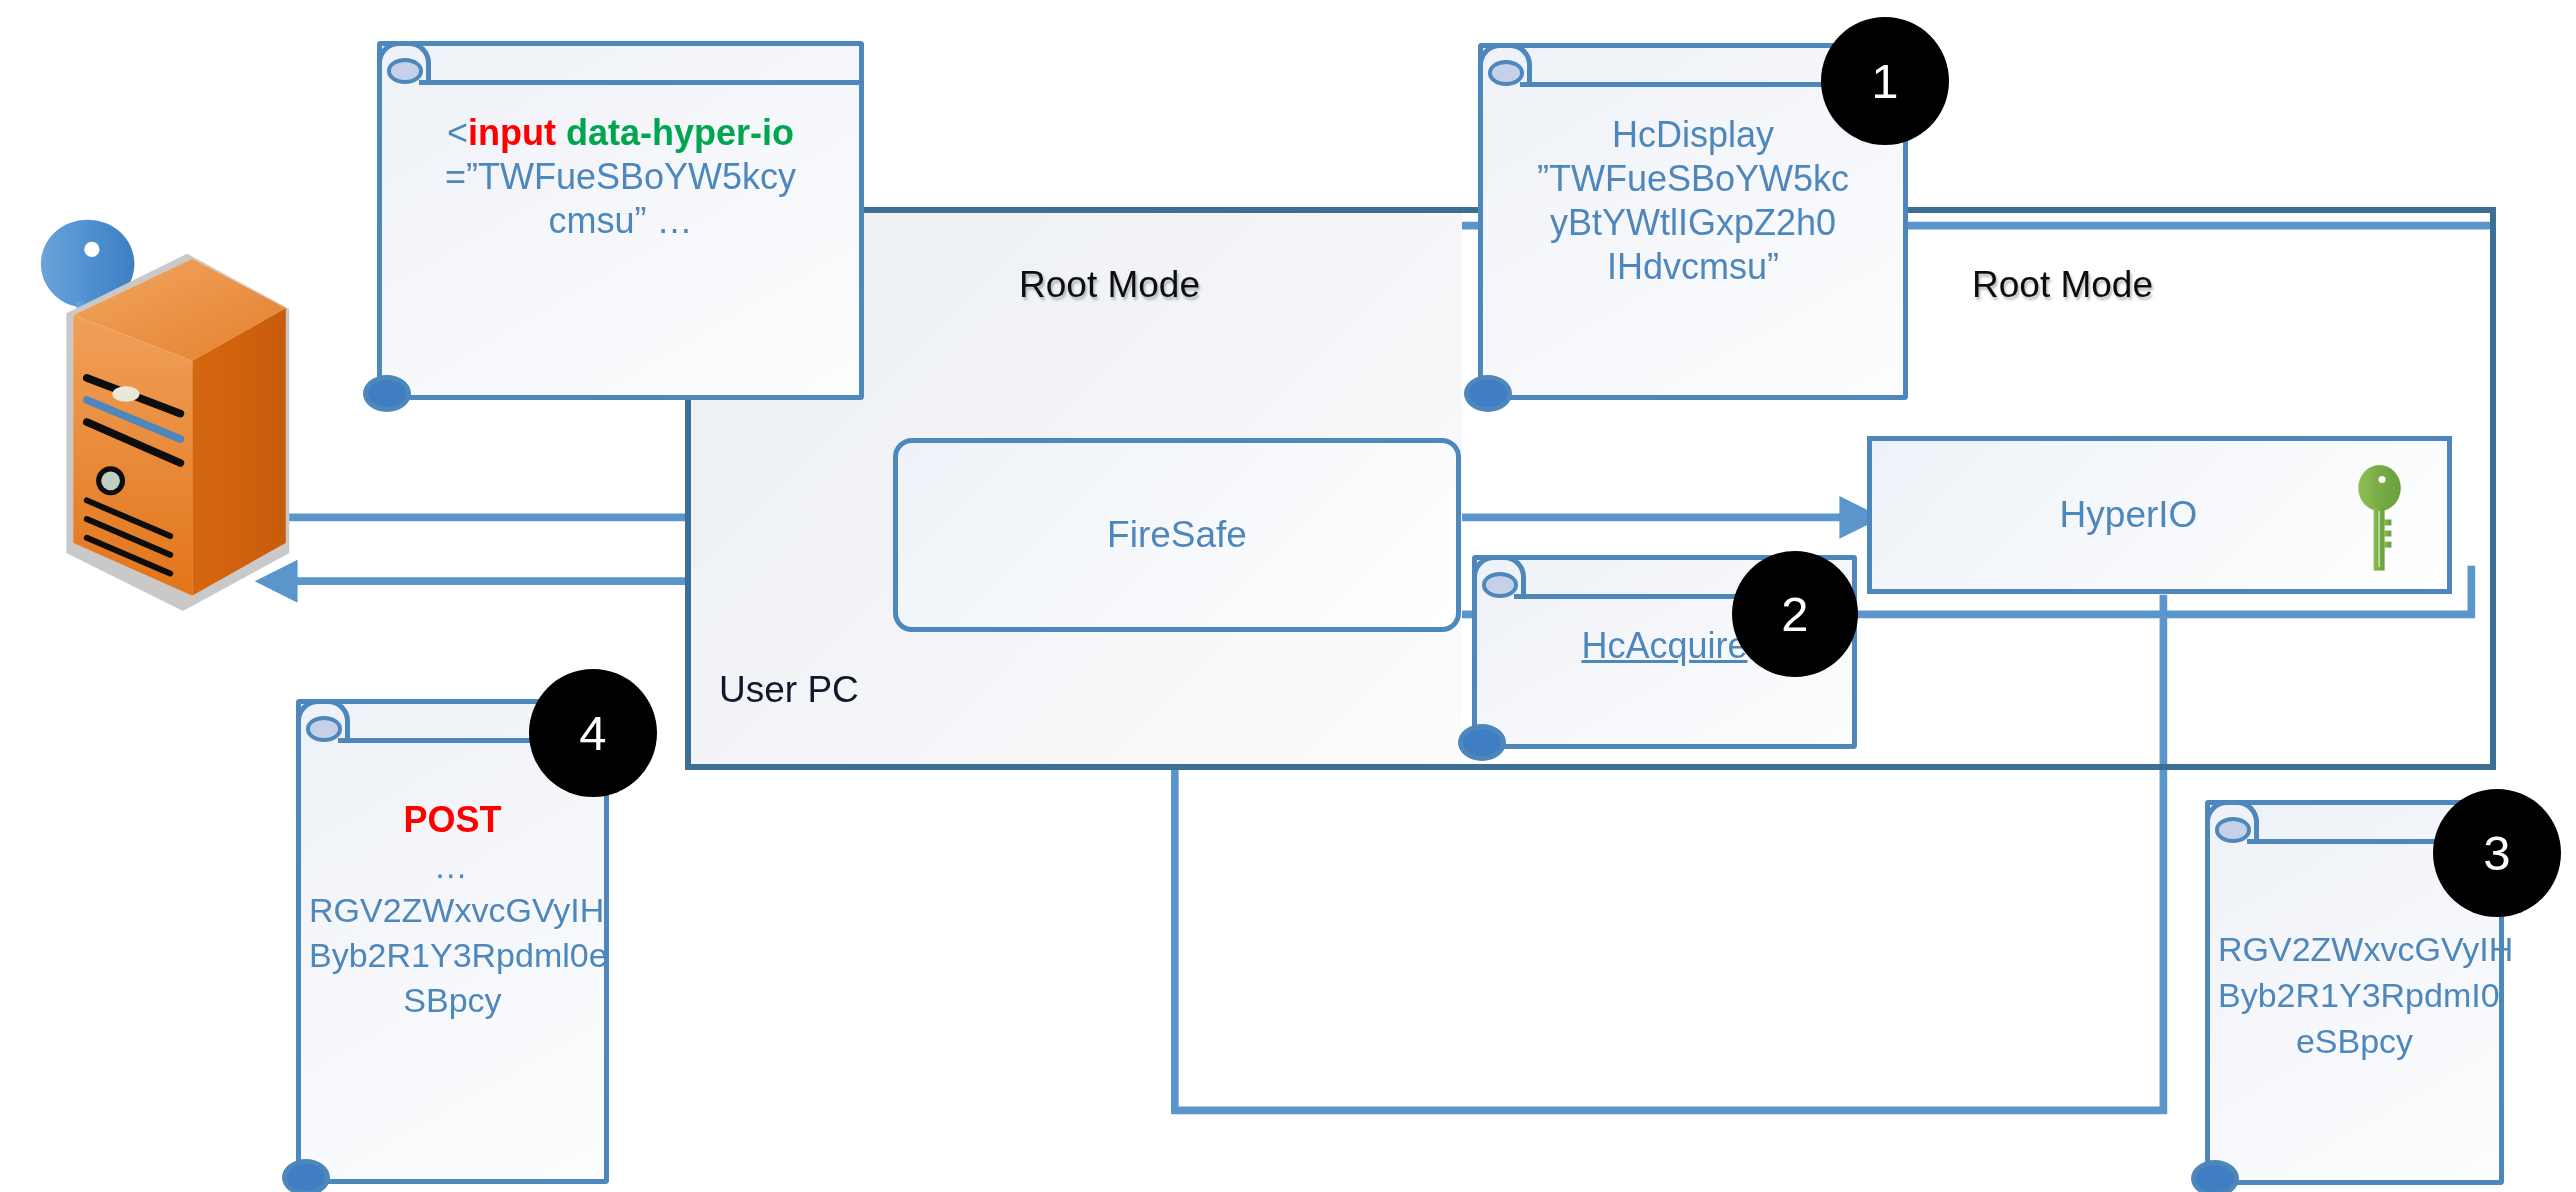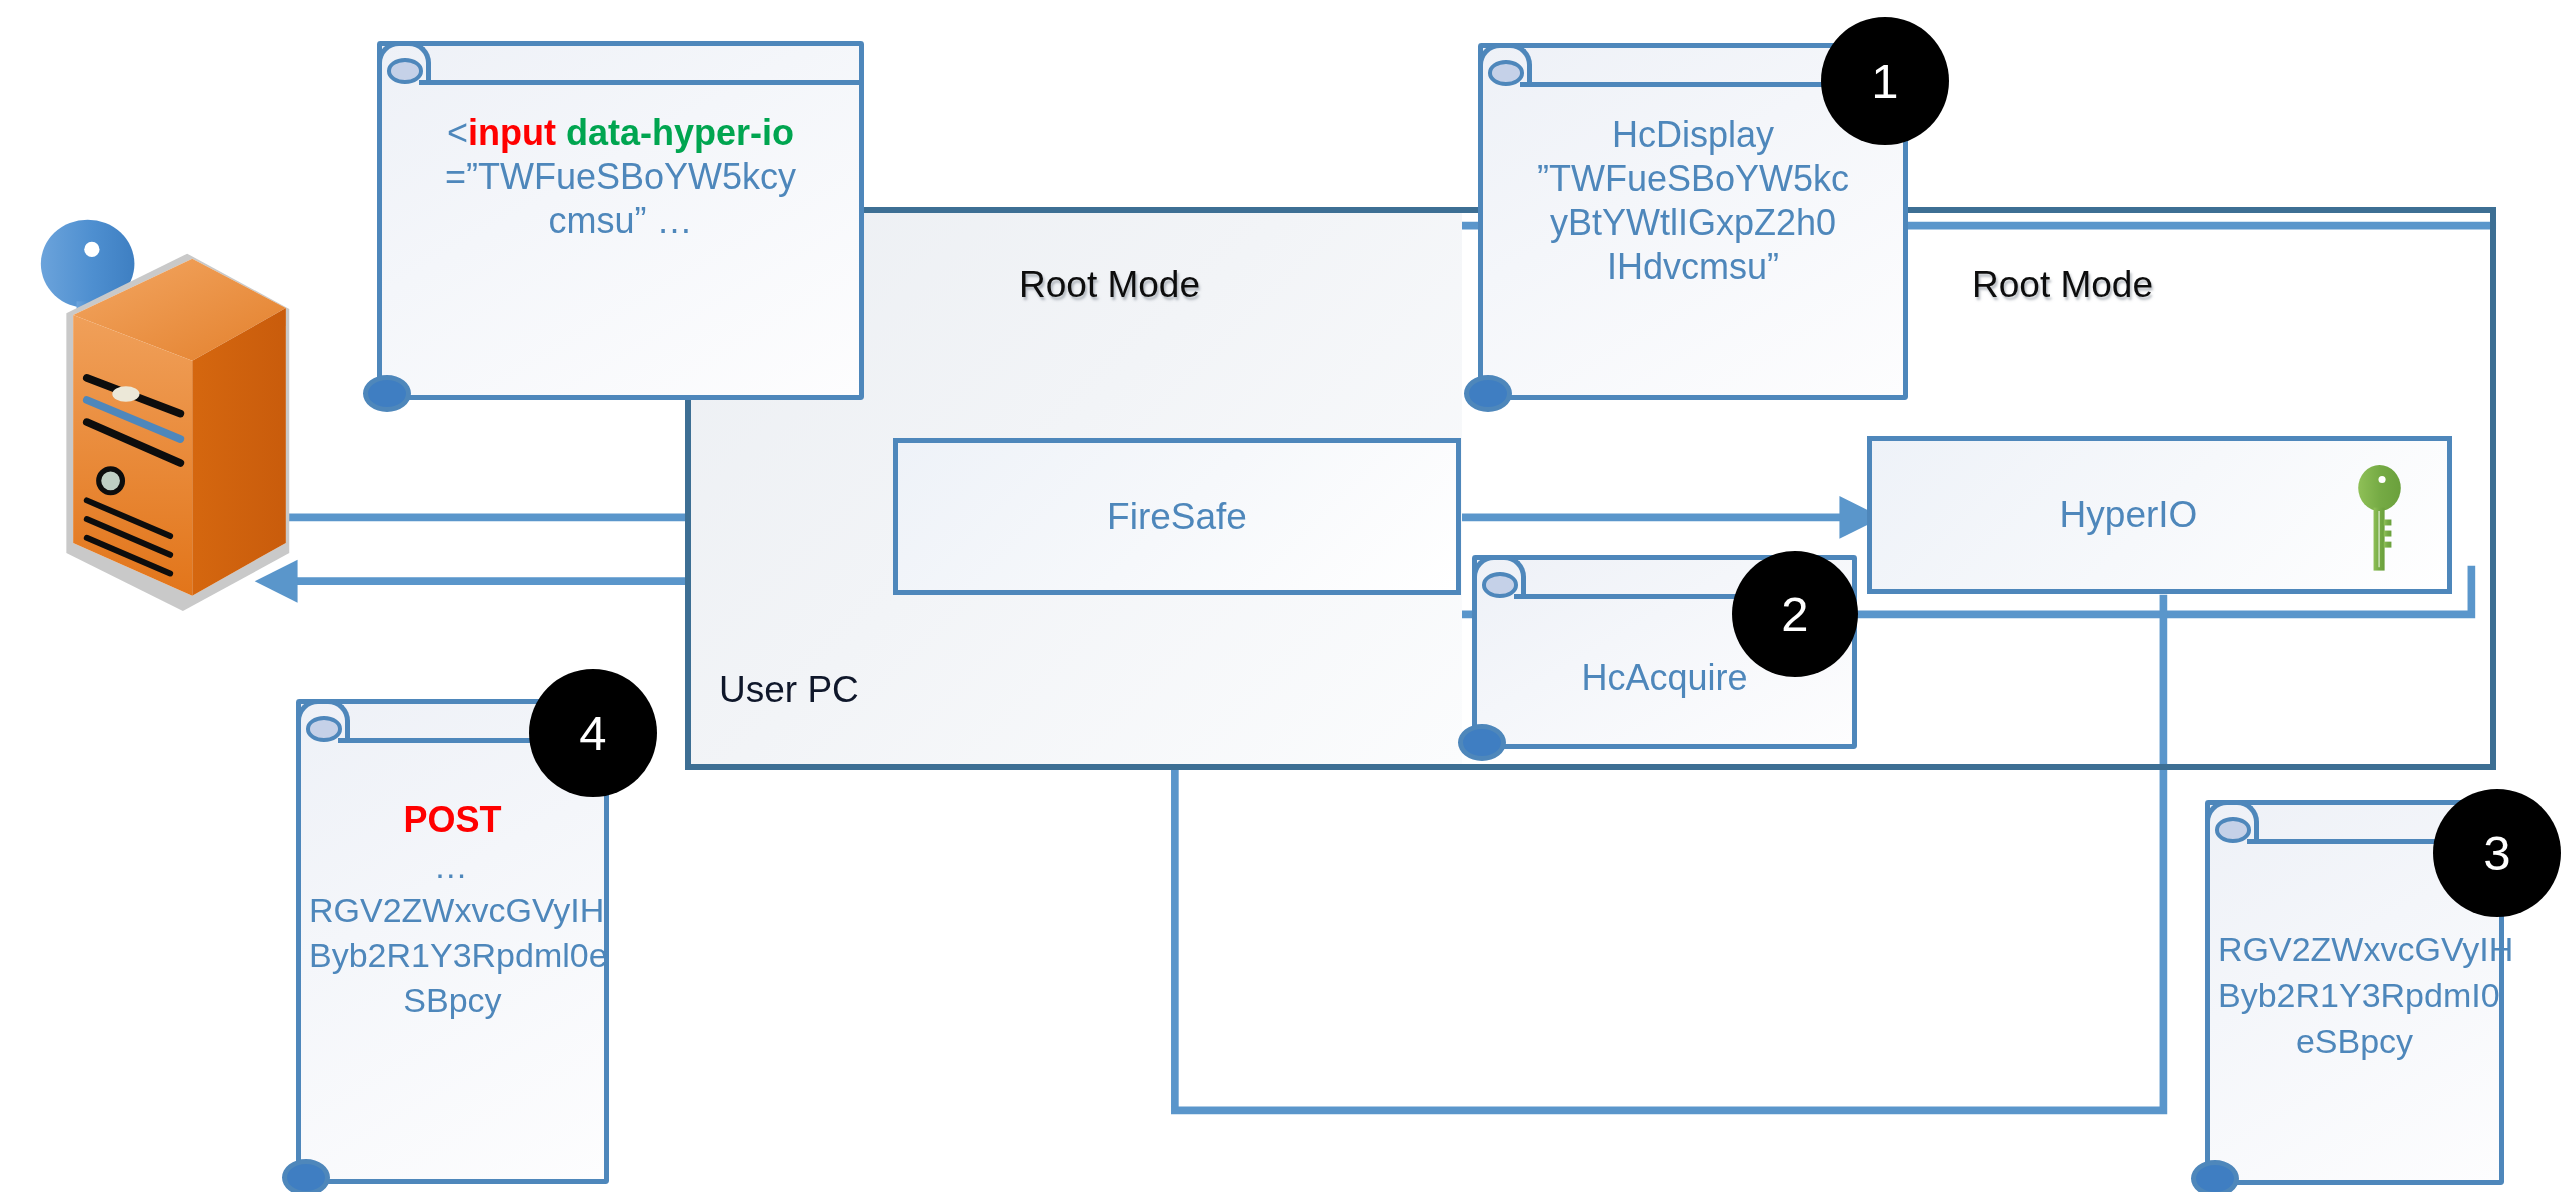--- a/index.html
+++ b/index.html
@@ -29,21 +29,21 @@
 
   
   .proc-box{
     position:absolute;border:5.1px solid #4e87bb;box-sizing:border-box;
     background:linear-gradient(135deg,#eef2f8 0%,#f6f8fb 50%,#ffffff 100%);
     display:flex;align-items:center;justify-content:center;
   }
   .proc-box .proc-label{
     font-size:37px;color:#4e87bb;white-space:nowrap;
   }
-  #box-firesafe{left:893px;top:438px;width:568px;height:157px;}
+  #box-firesafe{left:893px;top:438px;width:568px;height:194px;border-radius:19px;}
   #box-hyperio{left:1867px;top:436px;width:585px;height:158px;}
   #box-hyperio .proc-label{transform:translateX(-31px);}
 
   
   .key-green{position:absolute;right:41px;top:24px;width:53px;height:109px;}
 
   
   .doc{
     position:absolute;
     background:linear-gradient(150deg,#eef1f7 0%,#f4f6fa 40%,#fdfdfe 100%);
@@ -220,21 +220,21 @@
       <div class="kw-blue">yBtYWtlIGxpZ2h0</div>
       <div class="kw-blue">IHdvcmsu”</div>
     </div>
   </div>
 
   <div class="doc" id="doc-hcacquire" style="left:1472px;top:555px;width:385px;height:194px;">
     <div class="tail-line"></div>
     <div class="curl-top"></div>
     <div class="curl-top-inner"></div>
     <div class="curl-bottom"></div>
-    <div class="doc-text" style="top:96px;font-size:36px;">
+    <div class="doc-text" style="top:64px;font-size:36px;text-decoration:underline;">
       <div class="kw-blue">HcAcquire</div>
     </div>
   </div>
 
   <div class="doc" id="doc-post" style="left:296px;top:699px;width:313px;height:485px;">
     <div class="tail-line"></div>
     <div class="curl-top"></div>
     <div class="curl-top-inner"></div>
     <div class="curl-bottom"></div>
     <div class="doc-text" style="top:92px;font-size:34px;line-height:1.32;">

